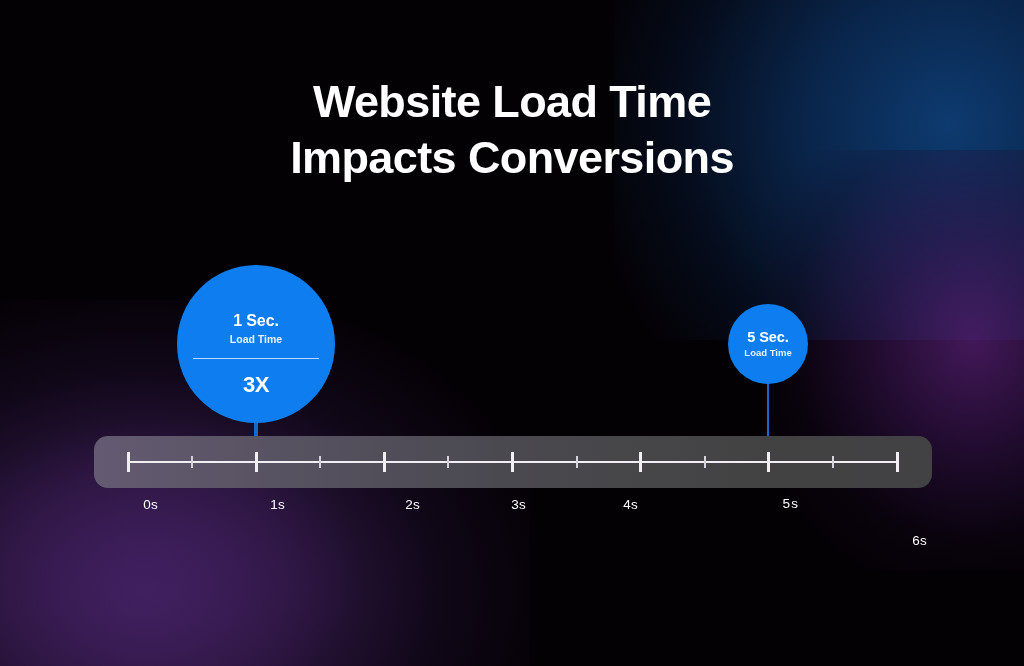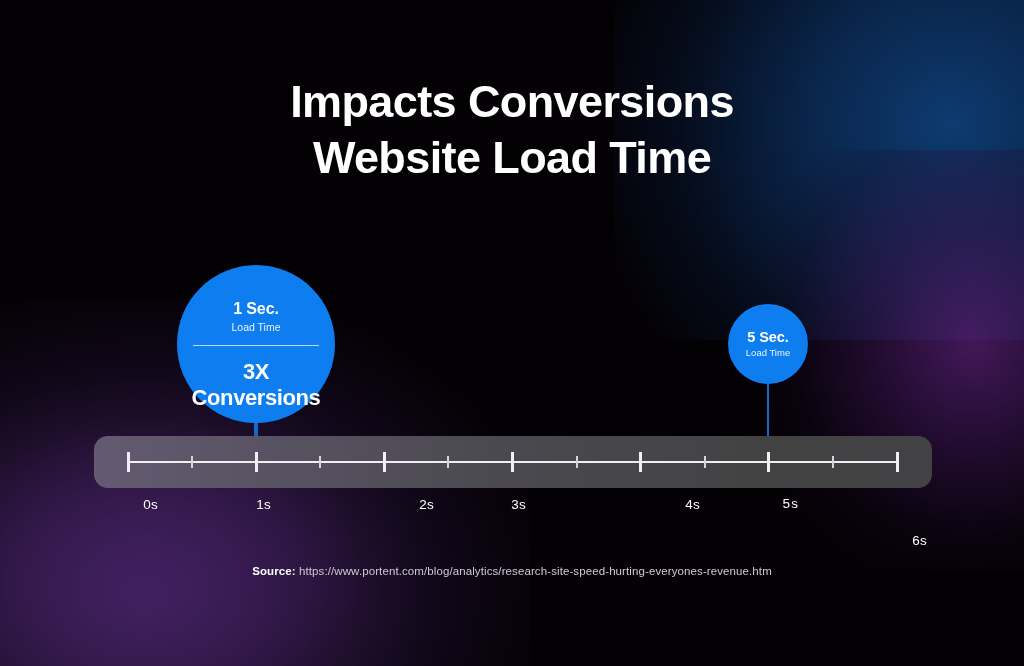--- a/index.html
+++ b/index.html
@@ -186,20 +186,21 @@
   .bubble-headline {
     color: #ffffff;
     font-weight: bold;
     line-height: 1.12;
     text-align: center;
   }
   .bubble-sub {
     color: #e8f2fd;
     text-align: right;
     line-height: 1.2;
+    font-weight: bold;
   }
   #bubble-1s .bubble-headline { font-size: 16px; letter-spacing: -0.1px; text-align: center; }
   #bubble-1s .bubble-sub { font-size: 10.5px; margin-top: 3px; }
   #bubble-5s .bubble-headline { font-size: 14.5px; letter-spacing: -0.1px; text-align: right; }
   #bubble-5s .bubble-sub { font-size: 9.5px; margin-top: 2px; }
 
   #bubble-divider {
     width: 126px;
     height: 1px;
     background: rgba(255,255,255,0.72);
@@ -235,22 +236,22 @@
 <body>
 
 <div id="canvas">
 
   <div class="glow" id="glow-blue-topright"></div>
   <div class="glow" id="glow-purple-right"></div>
   <div class="glow" id="glow-purple-bottomleft"></div>
   <div class="glow" id="glow-indigo-midleft"></div>
 
   <div id="title-block">
+    <span class="title-line">Website Load Time</span>
     <span class="title-line">Impacts Conversions</span>
-    <span class="title-line">Website Load Time</span>
   </div>
 
   <div class="connector" id="connector-1s"></div>
   <div class="connector" id="connector-5s"></div>
 
   <div id="timeline-bar"></div>
   <div id="axis-line"></div>
   <div id="ticks-layer">
       <div class="tick minor" style="left: 191.083px;"></div>
       <div class="tick minor" style="left: 319.25px;"></div>
@@ -261,41 +262,36 @@
       <div class="tick major" style="left: 126.5px;"></div>
       <div class="tick major" style="left: 254.667px;"></div>
       <div class="tick major" style="left: 382.833px;"></div>
       <div class="tick major" style="left: 511px;"></div>
       <div class="tick major" style="left: 639.167px;"></div>
       <div class="tick major" style="left: 767.333px;"></div>
       <div class="tick major" style="left: 895.5px;"></div>
     </div>
   <div id="axis-labels-layer">
       <div class="axis-label" style="left: 128px;">0s</div>
-      <div class="axis-label" style="left: 241px;">1s</div>
-      <div class="axis-label" style="left: 404px;">2s</div>
+      <div class="axis-label" style="left: 255px;">1s</div>
+      <div class="axis-label" style="left: 390px;">2s</div>
       <div class="axis-label" style="left: 496px;">3s</div>
-      <div class="axis-label" style="left: 670px;">4s</div>
+      <div class="axis-label" style="left: 608px;">4s</div>
       <div class="axis-label" style="left: 768.833px; font-family: Liberation Mono, monospace;">5s</div>
       <div class="axis-label" style="left: 897px; margin-top: 36px;">6s</div>
     </div>
 
   <div class="bubble" id="bubble-1s">
     <div class="bubble-headline">1 Sec.</div>
     <div class="bubble-sub">Load Time</div>
     <div id="bubble-divider"></div>
     <div id="bubble-1s-stat">
       <span>3X</span><br>
-      <span>Conversions</span>
     </div>
   </div>
 
   <div class="bubble" id="bubble-5s">
     <div class="bubble-headline">5 Sec.</div>
     <div class="bubble-sub">Load Time</div>
   </div>
 
-  <div id="source-line">
-    <span id="source-label">Source:</span>
-    <span>https://www.portent.com/blog/analytics/research-site-speed-hurting-everyones-revenue.htm</span>
-  </div>
 
 </div>
 
 </body></html>

